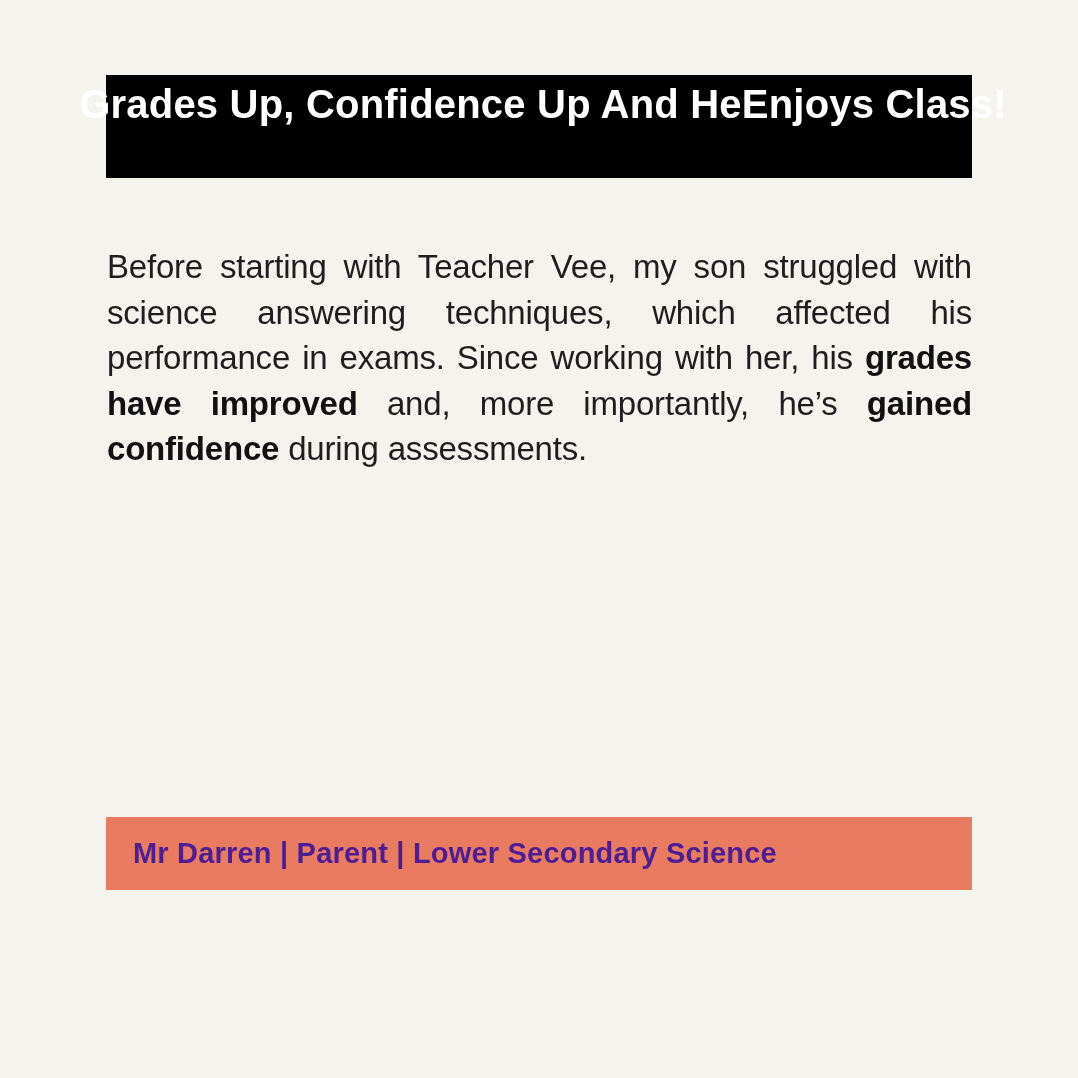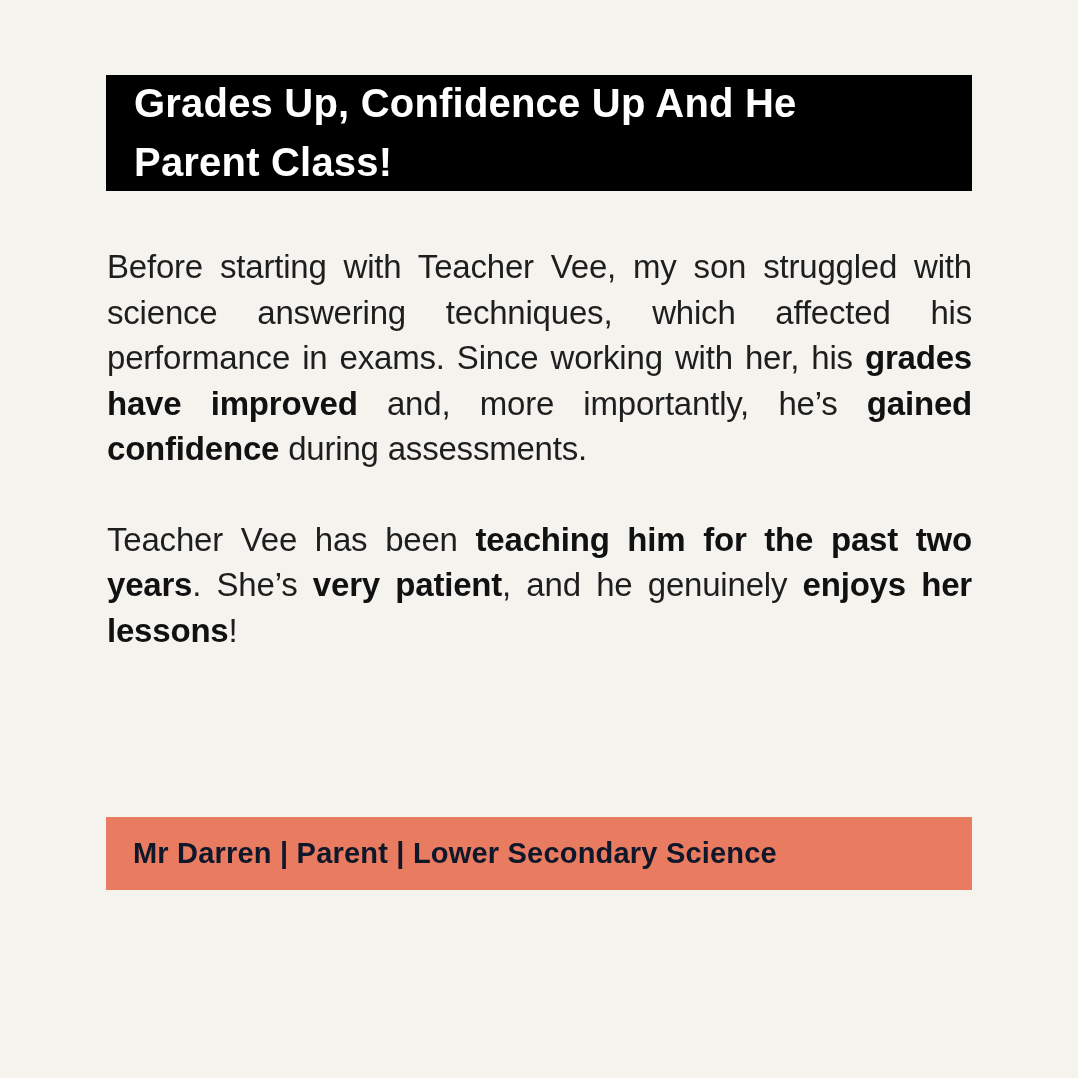--- a/index.html
+++ b/index.html
@@ -17,25 +17,25 @@
     position: relative;
     width: 1078px;
     height: 1078px;
     background: #F5F3EE;
   }
   .header {
     position: absolute;
     left: 106px;
     top: 75px;
     width: 866px;
-    height: 116px;
+    height: 103px;
     background: #000000;
     color: #FFFFFF;
     display: flex;
-    flex-direction: column;
+    flex-direction: row;
     justify-content: center;
     box-sizing: border-box;
     padding-left: 28px;
     padding-right: 20px;
   }
   .header-line {
     font-size: 40px;
     font-weight: 700;
     line-height: 59px;
     letter-spacing: 0.2px;
@@ -60,45 +60,44 @@
     font-weight: 700;
     color: #111111;
   }
   .footer {
     position: absolute;
     left: 106px;
     top: 817px;
     width: 866px;
     height: 73px;
     background: #E97B60;
-    color: #0f172a;
+    color: #4c1d95;
     display: flex;
     align-items: center;
     box-sizing: border-box;
     padding-left: 27px;
   }
   .footer-text {
     font-size: 29px;
     font-weight: 700;
     letter-spacing: 0.2px;
     white-space: nowrap;
   }
 </style>
 </head>
 <body>
 
 <div class="canvas">
 
   <div class="header">
     <div class="header-line">Grades Up, Confidence Up And He</div>
-    <div class="header-line">Parent Class!</div>
+    <div class="header-line">Enjoys Class!</div>
   </div>
 
   <div class="body-text">
     <p class="para"><span>Before starting with Teacher Vee, my son struggled with science answering techniques, which affected his performance in exams. Since working with her, his </span><span class="b">grades have improved</span><span> and, more importantly, he’s </span><span class="b">gained confidence</span><span> during assessments.</span></p>
-    <p class="para"><span>Teacher Vee has been </span><span class="b">teaching him for the past two years</span><span>. She’s </span><span class="b">very patient</span><span>, and he genuinely </span><span class="b">enjoys her lessons</span><span>!</span></p>
   </div>
 
   <div class="footer">
     <div class="footer-text">Mr Darren | Parent | Lower Secondary Science</div>
   </div>
 
 </div>
 
 </body></html>

